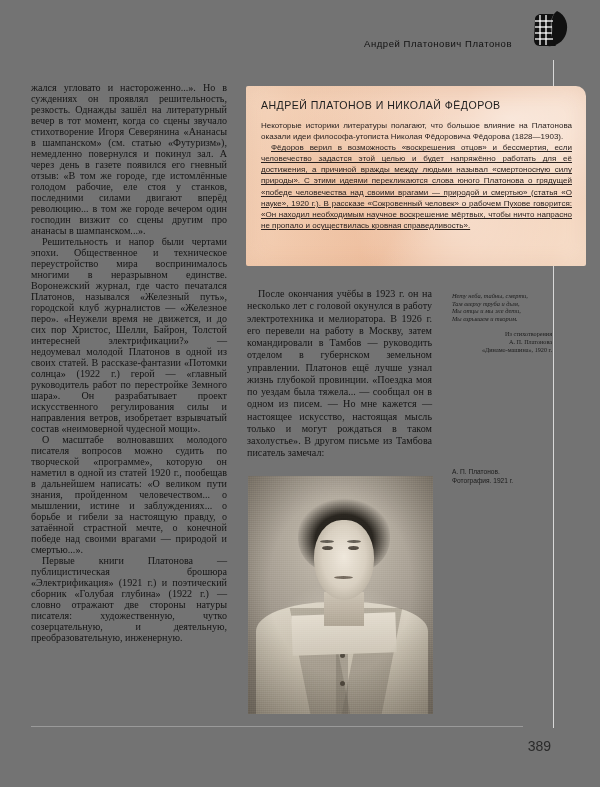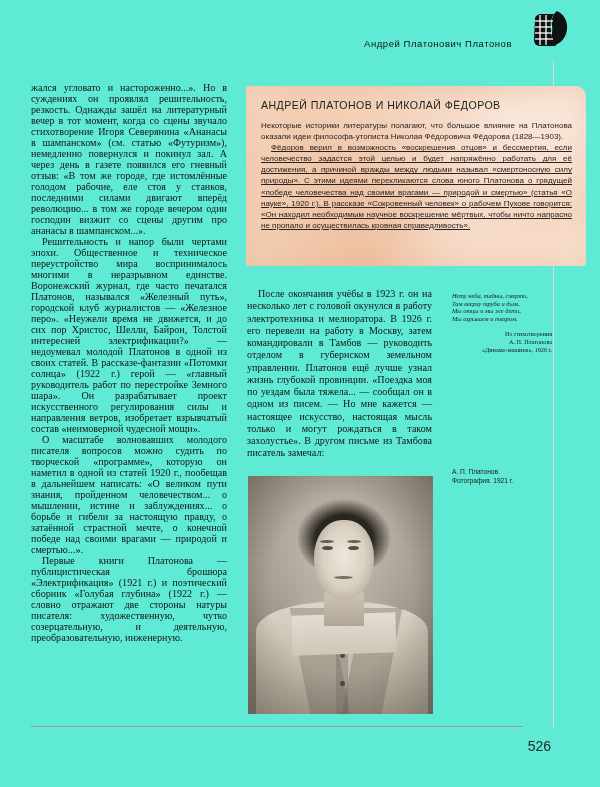--- a/index.html
+++ b/index.html
@@ -14,21 +14,21 @@
     font-family: "Liberation Serif", "DejaVu Serif", serif;
     color: #1a1a1a;
     overflow: hidden;
   }
 
   .page {
     position: absolute;
     inset: 0;
     width: 600px;
     height: 787px;
-    background: #5eead4;
+    background: #737373;
   }
 
   
   .running-head {
     position: absolute;
     top: 38px;
     left: 0;
     width: 512px;
     text-align: right;
     font-family: "Liberation Sans", "DejaVu Sans", sans-serif;
@@ -374,15 +374,15 @@
       <div class="ph-grain"></div>
     </div>
   </div>
 
   <div class="photo-caption">
     <div>А. П. Платонов.</div>
     <div>Фотография. 1921 г.</div>
   </div>
 
   <div class="footer-rule"></div>
-  <div class="folio">526</div>
+  <div class="folio">389</div>
 
 </div>
 
 </body></html>

